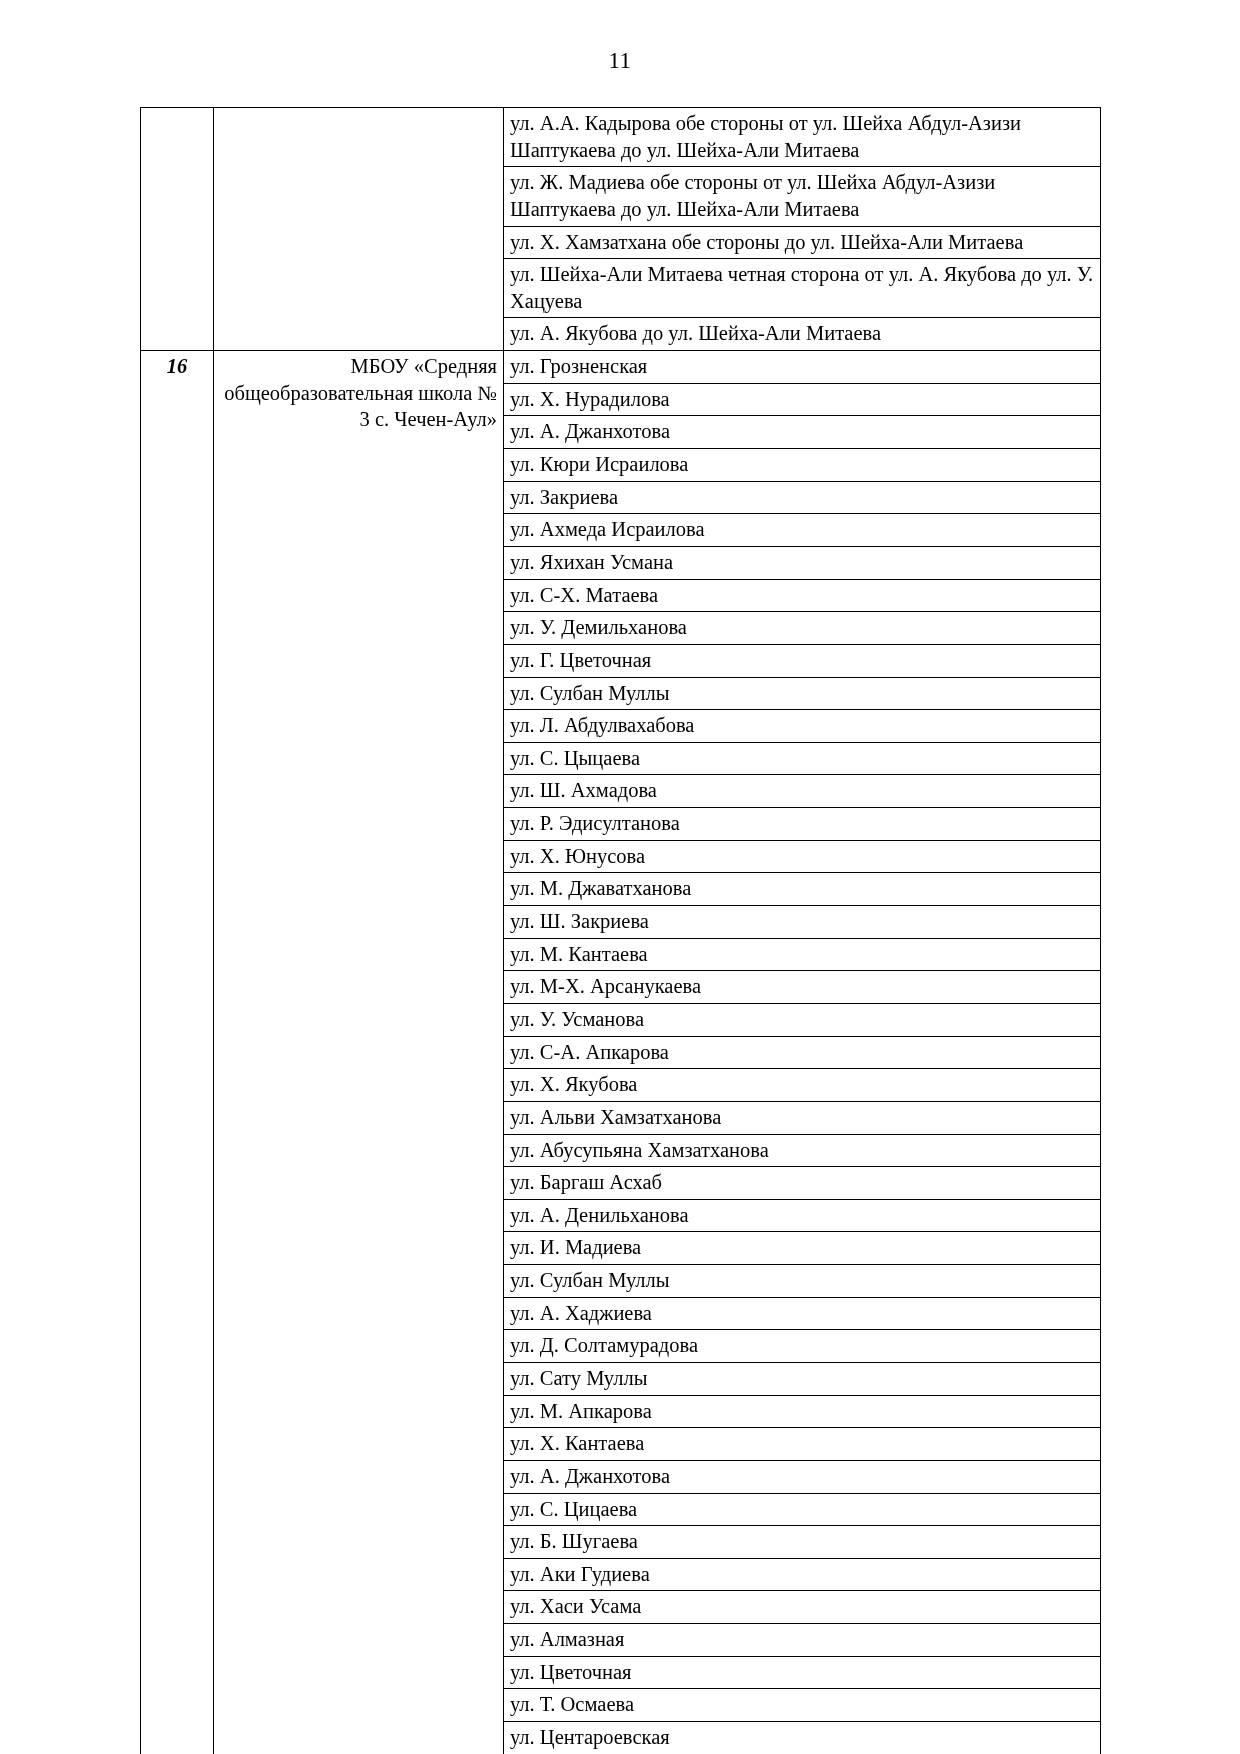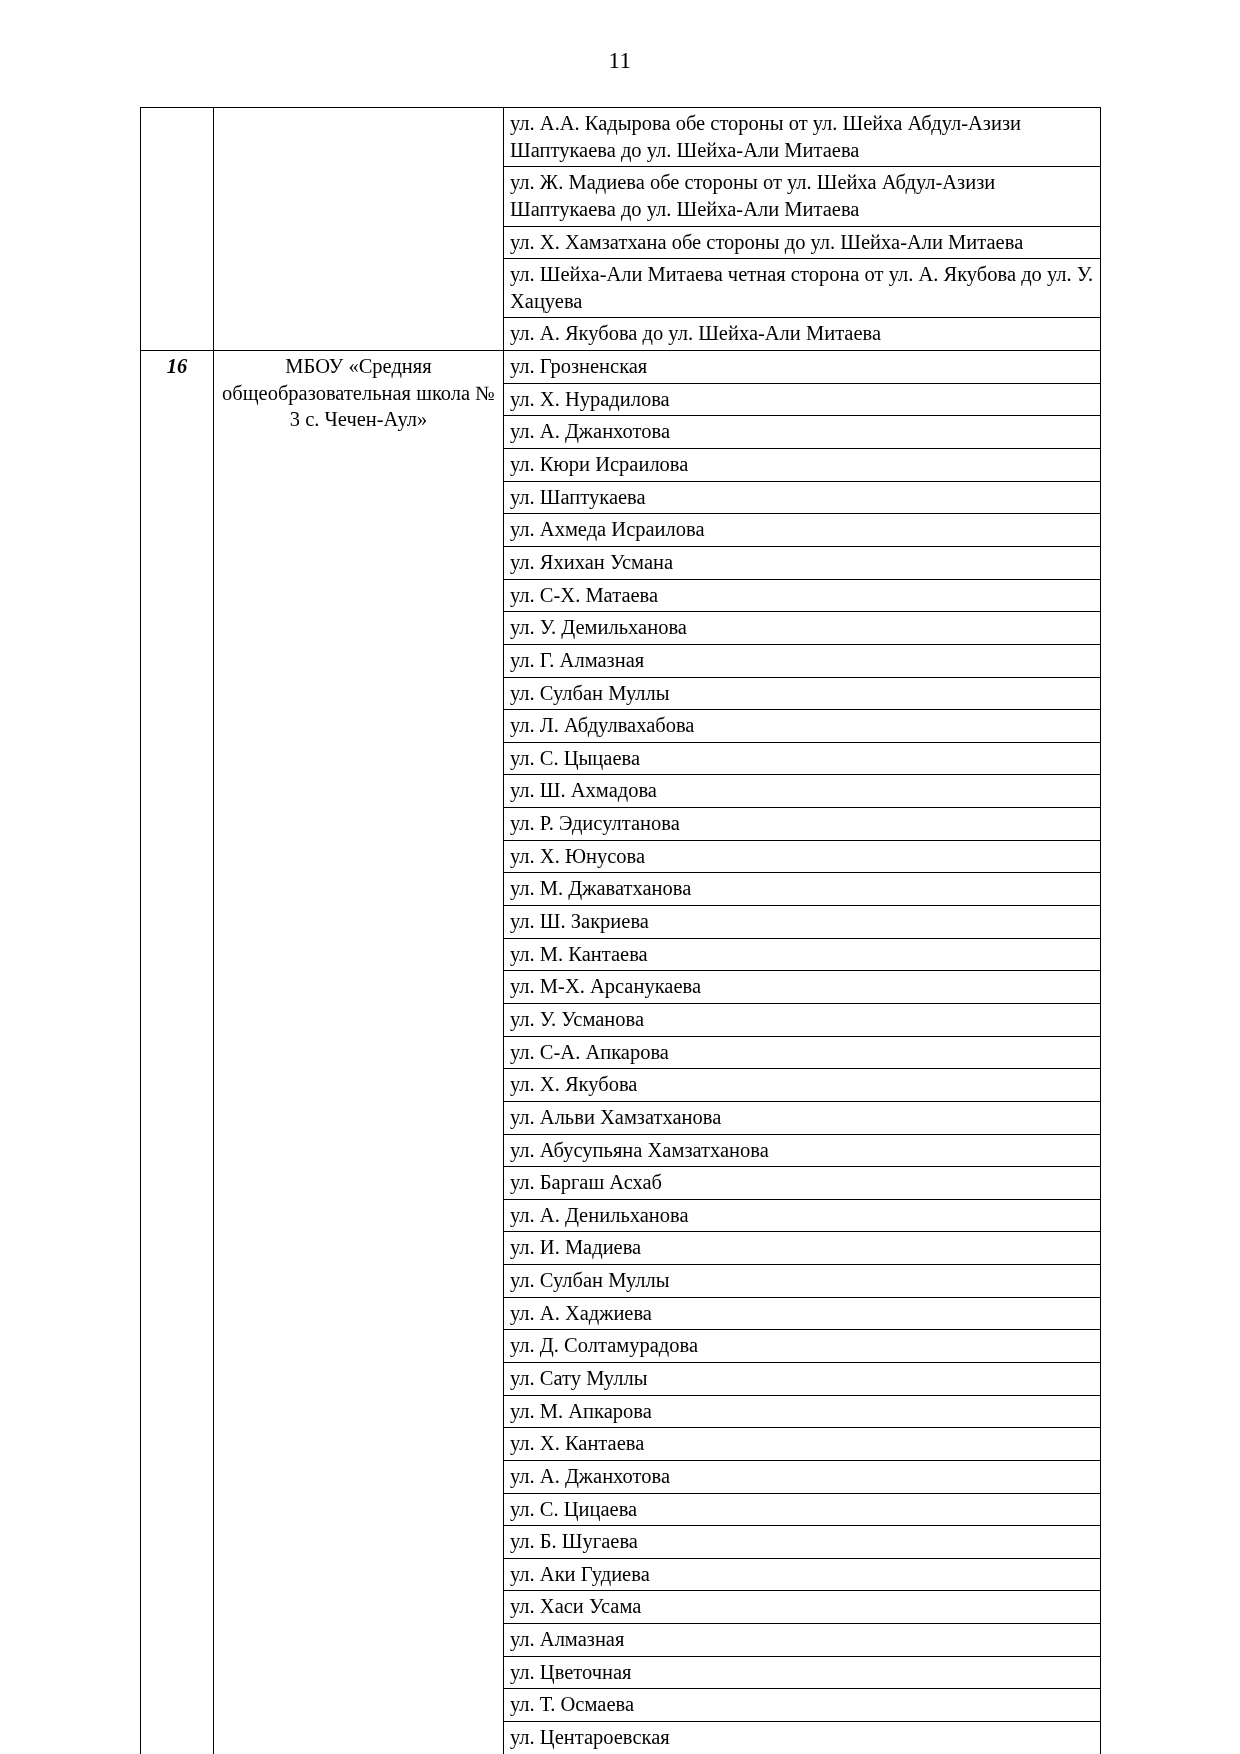--- a/index.html
+++ b/index.html
@@ -108,21 +108,21 @@
               <span class="street-text">ул. Шейха-Али Митаева четная сторона от ул. А. Якубова до ул. У. Хацуева</span>
             </td>
           </tr>
           <tr>
             <td class="street-cell">
               <span class="street-text">ул. А. Якубова до ул. Шейха-Али Митаева</span>
             </td>
           </tr>
           <tr>
             <td class="num-cell" rowspan="43" style="vertical-align: top; font-style: italic;">16</td>
-            <td class="org-cell" rowspan="43" style="vertical-align: top;">МБОУ «Средняя общеобразовательная школа № 3 с. Чечен-Аул»</td>
+            <td class="org-cell" rowspan="43" style="vertical-align: top; text-align: right;">МБОУ «Средняя общеобразовательная школа № 3 с. Чечен-Аул»</td>
             <td class="street-cell">
               <span class="street-text">ул. Грозненская</span>
             </td>
           </tr>
           <tr>
             <td class="street-cell">
               <span class="street-text">ул. Х. Нурадилова</span>
             </td>
           </tr>
           <tr>
@@ -130,21 +130,21 @@
               <span class="street-text">ул. А. Джанхотова</span>
             </td>
           </tr>
           <tr>
             <td class="street-cell">
               <span class="street-text">ул. Кюри Исраилова</span>
             </td>
           </tr>
           <tr>
             <td class="street-cell">
-              <span class="street-text">ул. Шаптукаева</span>
+              <span class="street-text">ул. Закриева</span>
             </td>
           </tr>
           <tr>
             <td class="street-cell">
               <span class="street-text">ул. Ахмеда Исраилова</span>
             </td>
           </tr>
           <tr>
             <td class="street-cell">
               <span class="street-text">ул. Яхихан Усмана</span>
@@ -155,21 +155,21 @@
               <span class="street-text">ул. С-Х. Матаева</span>
             </td>
           </tr>
           <tr>
             <td class="street-cell">
               <span class="street-text">ул. У. Демильханова</span>
             </td>
           </tr>
           <tr>
             <td class="street-cell">
-              <span class="street-text">ул. Г. Алмазная</span>
+              <span class="street-text">ул. Г. Цветочная</span>
             </td>
           </tr>
           <tr>
             <td class="street-cell">
               <span class="street-text">ул. Сулбан Муллы</span>
             </td>
           </tr>
           <tr>
             <td class="street-cell">
               <span class="street-text">ул. Л. Абдулвахабова</span>

